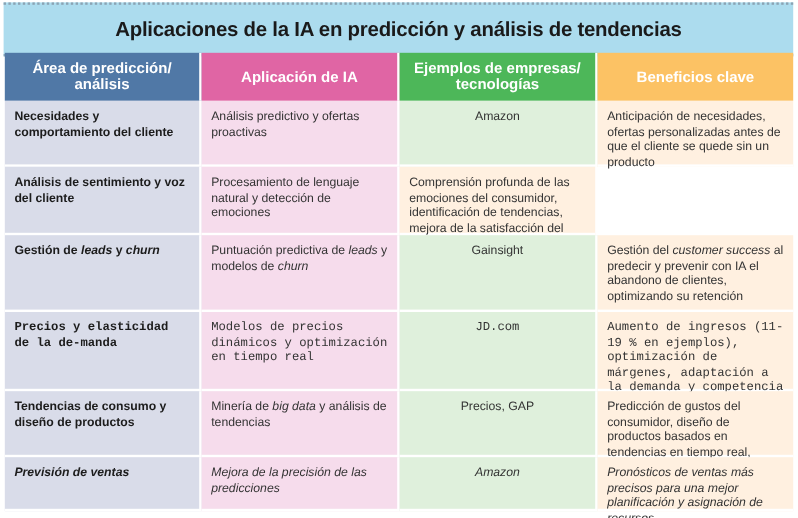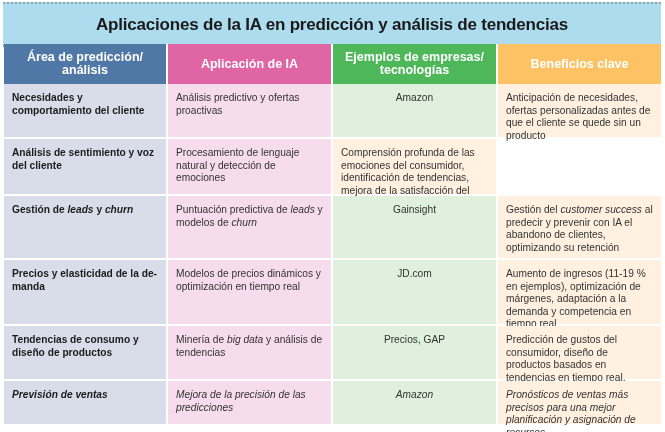--- a/index.html
+++ b/index.html
@@ -48,21 +48,21 @@
   .head .c4 { background: #fcc264; }
 
   .body-row .c1 { background: #d9dce9; font-weight: bold; color: #1c1c1c; padding: 8px 8px 0 8px; }
   .body-row .c2 { background: #f6dcec; color: #333; padding: 8px 8px 0 8px; }
   .body-row .c3 { background: #dff0dc; color: #333; padding: 8px 6px 4px 6px; text-align: center; }
   .body-row .c4 { background: #fff0e0; color: #333; padding: 8px 6px 0 8px; }
 
   .r1 .cell { height: 55px; }
   .r2 .cell { height: 57px; }
   .r3 .cell { height: 64px; }
-  .r4 .cell { height: 66px; }
+  .r4 .cell { height: 66px; font-family: Liberation Mono, monospace; }
   .r5 .cell { height: 55px; }
   .r6 .cell { height: 45px; font-style: italic; }
 
   em { font-style: italic; }
 </style>
 </head>
 <body>
 
 <div class="title-bar">
   <h1>Aplicaciones de la IA en predicción y análisis de tendencias</h1>

